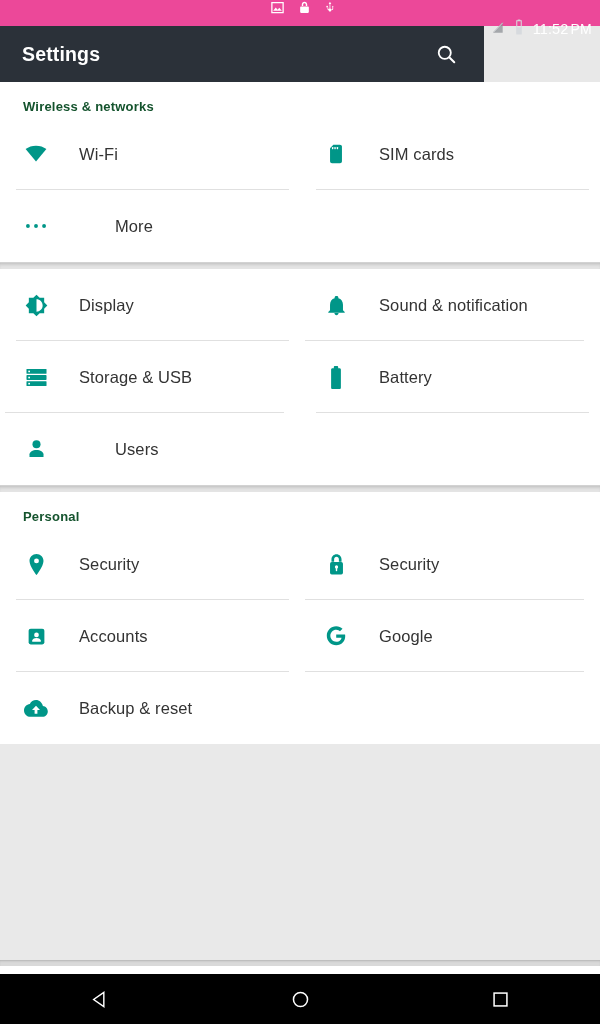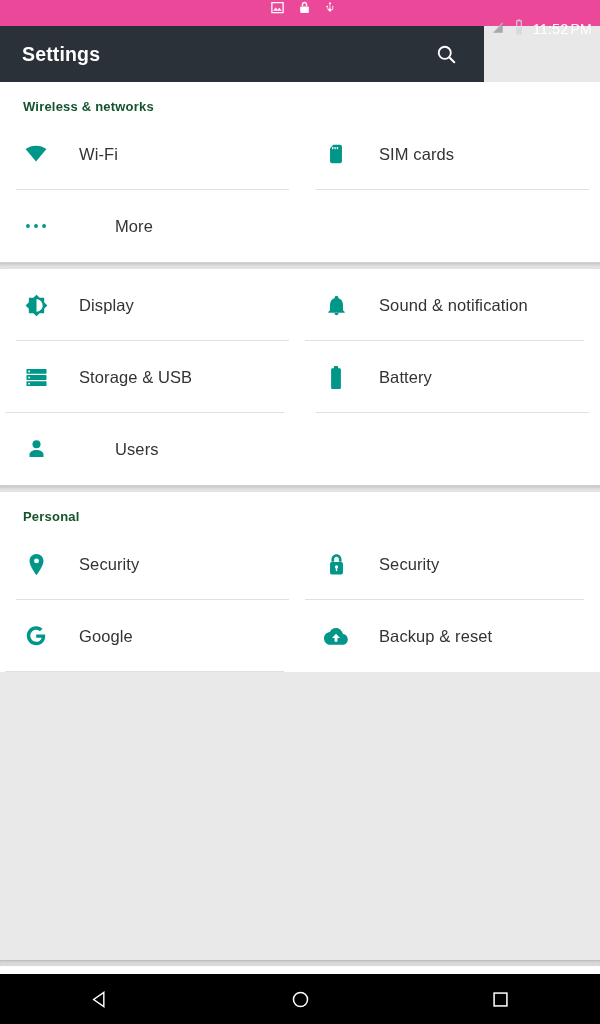--- a/index.html
+++ b/index.html
@@ -287,20 +287,30 @@
             <svg width="19" height="23" viewBox="0 0 20 24">
               <path fill="#009688" d="M10 1.2c-2.9 0-5.3 2.35-5.3 5.25V9.2h2.8V6.45c0-1.4 1.12-2.55 2.5-2.55s2.5 1.15 2.5 2.55V9.2h2.8V6.45C15.3 3.55 12.9 1.2 10 1.2z"></path>
               <rect fill="#009688" x="3.2" y="9.4" width="13.6" height="13.2" rx="1.8"></rect>
               <circle fill="#ffffff" cx="10" cy="14.6" r="1.7"></circle>
               <rect fill="#ffffff" x="9.25" y="15.4" width="1.5" height="3.6" rx=".7"></rect>
             </svg>
           </span>
           <span class="lbl">Security</span>
         </div>
 
+        <div class="cell col-l divider">
+          <span class="ico">
+            <svg width="21" height="21" viewBox="0 0 24 24">
+              <rect fill="#009688" x="3" y="3" width="18" height="18" rx="2.4"></rect>
+              <circle fill="#ffffff" cx="12" cy="10.2" r="2.7"></circle>
+              <path fill="#ffffff" d="M12 13.6c-2.7 0-4.9 1.4-4.9 3.1V18h9.8v-1.3c0-1.7-2.2-3.1-4.9-3.1z"></path>
+            </svg>
+          </span>
+          <span class="lbl">Accounts</span>
+        </div>
 
         <div class="cell col-r divider">
           <span class="ico">
             <svg width="24" height="24" viewBox="0 0 24 24">
               <path fill="#009688" d="M12.2 10.4v3.25h5.35c-.22 1.4-1.63 4.1-5.35 4.1-3.22 0-5.85-2.67-5.85-5.95S8.98 5.85 12.2 5.85c1.83 0 3.06.78 3.76 1.45l2.56-2.47C16.87 3.2 14.73 2.3 12.2 2.3 7 2.3 2.8 6.5 2.8 11.8s4.2 9.5 9.4 9.5c5.43 0 9.02-3.82 9.02-9.2 0-.62-.07-1.1-.15-1.57l-8.87-.13z"></path>
             </svg>
           </span>
           <span class="lbl">Google</span>
         </div>
 

